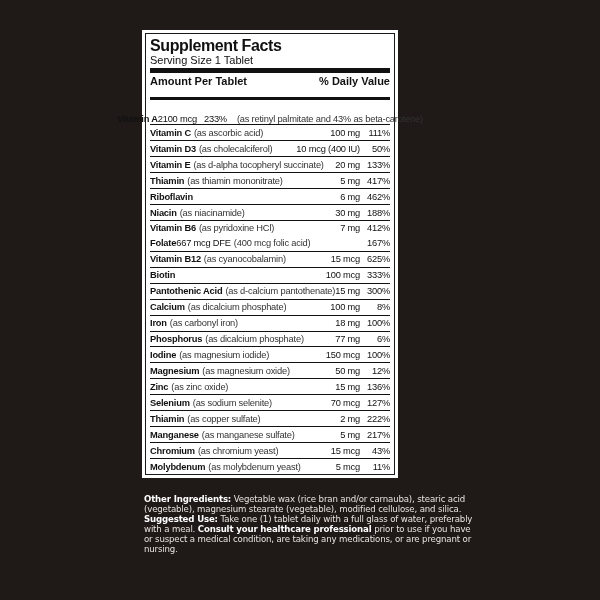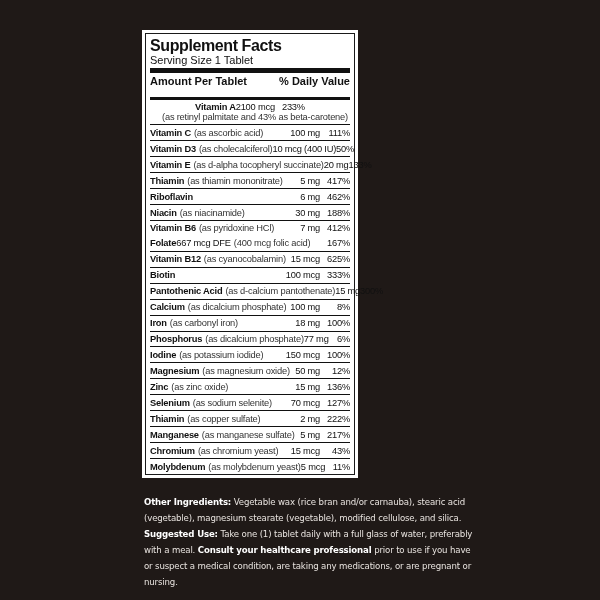--- a/index.html
+++ b/index.html
@@ -1,21 +1,21 @@
 <!DOCTYPE html>
 <html><head>
 <meta charset="utf-8">
 <style>
   html, body { margin:0; padding:0; }
   body {
     width:600px; height:600px; background:#1f1917; position:relative; overflow:hidden;
     font-family: "Liberation Sans", sans-serif;
   }
   .panel {
-    position:absolute; left:142px; top:30px; width:216px; height:448px;
+    position:absolute; left:142px; top:30px; width:256px; height:448px;
     background:#ffffff; box-sizing:border-box; padding:3px;
   }
   .panel-inner {
     border:1.5px solid #1a1a1a; height:100%; box-sizing:border-box; padding:4px 4px 0 4px;
     display:flex; flex-direction:column;
   }
   .title { font-weight:900; font-size:16px; line-height:16px; letter-spacing:-0.4px; color:#111; }
   .serving { font-size:11px; line-height:12px; color:#111; border-bottom:5px solid #111; padding-bottom:2px; }
   .header-row {
     display:flex; justify-content:space-between; font-weight:bold; font-size:11px; color:#111;
@@ -24,27 +24,27 @@
   .row {
     display:flex; align-items:center; font-size:9.3px; color:#111; border-bottom:1px solid #111;
     height:17.2px; letter-spacing:-0.2px; white-space:nowrap;
   }
   .row:last-child { border-bottom:none; }
   .row .name { font-weight:600; }
   .row .src { color:#333; margin-left:3px; }
   .row .spacer { flex:1; }
   .row .amt { text-align:right; }
   .row .dv { width:30px; text-align:right; }
-  .row.tall { height:28px; flex-direction:column; align-items:center; justify-content:center; }
+  .row.tall { height:28px; flex-direction:row; align-items:flex-end; justify-content:center; }
   .row.tall .line1 { display:flex; }
   .row.tall .line2 { color:#333; padding-left:10px; }
   .row.folate .mid { }
   .notes {
     position:absolute; left:144px; top:494px; width:330px; color:#e8e3df;
-    font-family: "DejaVu Sans", sans-serif; font-size:8.6px; line-height:16px; letter-spacing:-0.15px;
+    font-family: "DejaVu Sans", sans-serif; font-size:8.6px; line-height:10px; letter-spacing:-0.15px;
   }
   .notes b { color:#ffffff; }
   .notes p { margin:0 0 5px 0; }
 </style>
 </head>
 <body>
 
 <div class="panel">
   <div class="panel-inner">
     <div class="title">Supplement Facts</div>
@@ -147,21 +147,21 @@
           <span class="amt">18 mg</span>
           <span class="dv">100%</span>
         </div><div class="row">
           <span class="name">Phosphorus</span>
           <span class="src">(as dicalcium phosphate)</span>
           <span class="spacer"></span>
           <span class="amt">77 mg</span>
           <span class="dv">6%</span>
         </div><div class="row">
           <span class="name">Iodine</span>
-          <span class="src">(as potassium iodide)</span>
+          <span class="src">(as magnesium iodide)</span>
           <span class="spacer"></span>
           <span class="amt">150 mcg</span>
           <span class="dv">100%</span>
         </div><div class="row">
           <span class="name">Magnesium</span>
           <span class="src">(as magnesium oxide)</span>
           <span class="spacer"></span>
           <span class="amt">50 mg</span>
           <span class="dv">12%</span>
         </div><div class="row">

